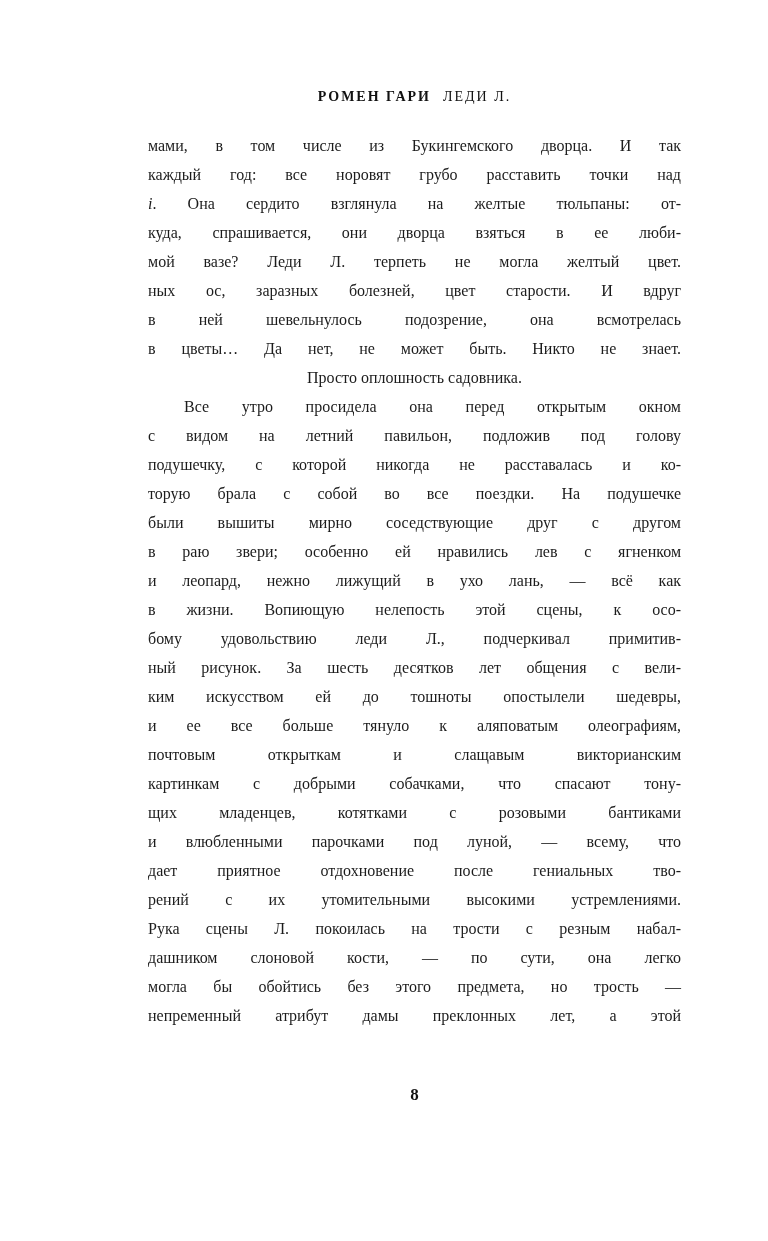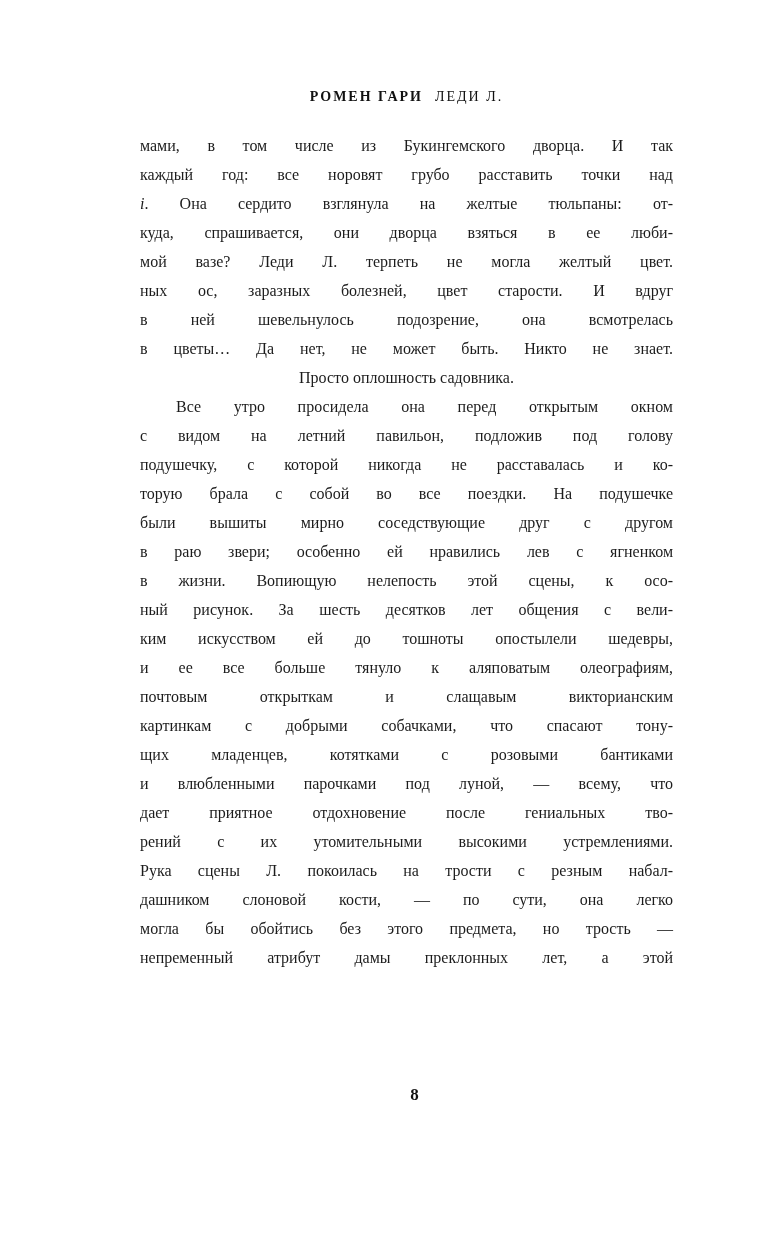--- a/index.html
+++ b/index.html
@@ -11,21 +11,21 @@
     position: relative;
     width: 768px;
     height: 1241px;
     background: #ffffff;
     overflow: hidden;
     font-family: "Liberation Serif", "DejaVu Serif", serif;
     color: #1c1c1c;
   }
   .text-col {
     position: absolute;
-    left: 140px;
+    left: 148px;
     top: 88px;
     width: 533px;
   }
   .running-header {
     text-align: center;
     font-size: 14px;
     letter-spacing: 2px;
     color: #111111;
     height: 18px;
     line-height: 18px;
@@ -86,21 +86,23 @@
           <div class="line j">в цветы… Да нет, не может быть. Никто не знает.</div>
           <div class="line">Просто оплошность садовника.</div>
         </div>
         <div class="paragraph">
           <div class="line j first-indent">Все утро просидела она перед открытым окном</div>
           <div class="line j">с видом на летний павильон, подложив под голову</div>
           <div class="line j">подушечку, с которой никогда не расставалась и ко-</div>
           <div class="line j">торую брала с собой во все поездки. На подушечке</div>
           <div class="line j">были вышиты мирно соседствующие друг с другом</div>
           <div class="line j">в раю звери; особенно ей нравились лев с ягненком</div>
+          <div class="line j">и леопард, нежно лижущий в ухо лань, — всё как</div>
           <div class="line j">в жизни. Вопиющую нелепость этой сцены, к осо-</div>
+          <div class="line j">бому удовольствию леди Л., подчеркивал примитив-</div>
           <div class="line j">ный рисунок. За шесть десятков лет общения с вели-</div>
           <div class="line j">ким искусством ей до тошноты опостылели шедевры,</div>
           <div class="line j">и ее все больше тянуло к аляповатым олеографиям,</div>
           <div class="line j">почтовым открыткам и слащавым викторианским</div>
           <div class="line j">картинкам с добрыми собачками, что спасают тону-</div>
           <div class="line j">щих младенцев, котятками с розовыми бантиками</div>
           <div class="line j">и влюбленными парочками под луной, — всему, что</div>
           <div class="line j">дает приятное отдохновение после гениальных тво-</div>
           <div class="line j">рений с их утомительными высокими устремлениями.</div>
           <div class="line j">Рука сцены Л. покоилась на трости с резным набал-</div>

